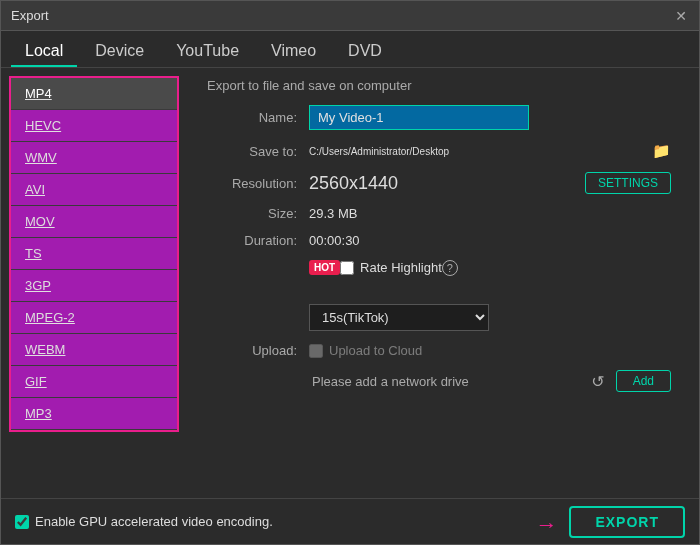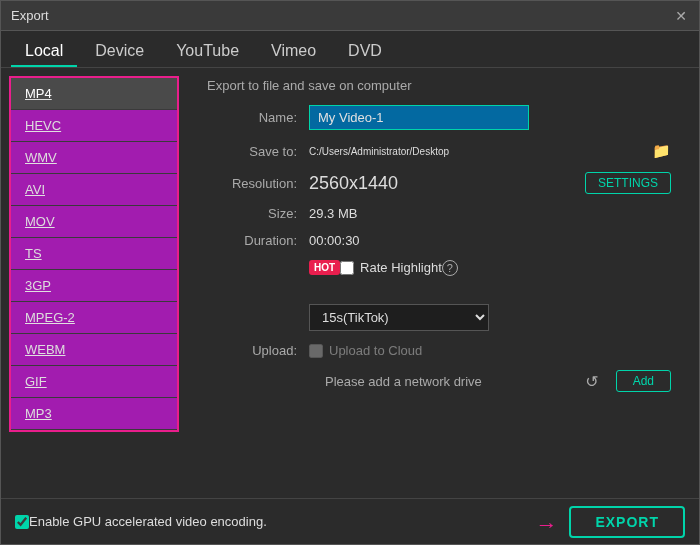--- a/index.html
+++ b/index.html
@@ -239,20 +239,21 @@
       border-top: 1px solid #444;
       padding: 8px 14px;
       display: flex;
       align-items: center;
       justify-content: space-between;
       height: 46px;
     }
     .gpu-checkbox {
       display: flex;
       align-items: center;
+      gap: 6px;
       color: #ddd;
       font-size: 13px;
     }
     .gpu-checkbox input {
       width: 14px;
       height: 14px;
       accent-color: #00d4aa;
       cursor: pointer;
     }
     .export-section {
@@ -275,22 +276,22 @@
       border-radius: 4px;
       letter-spacing: 1px;
     }
     .left-col {
       display: flex;
       flex-direction: column;
     }
     .network-drive-row {
       display: flex;
       align-items: center;
-      margin-left: 16px;
-      gap: 17px;
+      margin-left: 3px;
+      gap: 11px;
     }
   </style>
 </head>
 <body>
 
 <div class="window">
 
   <div class="title-bar">
     <span class="title-bar-left">Export</span>
     <span class="close-btn">✕</span>

